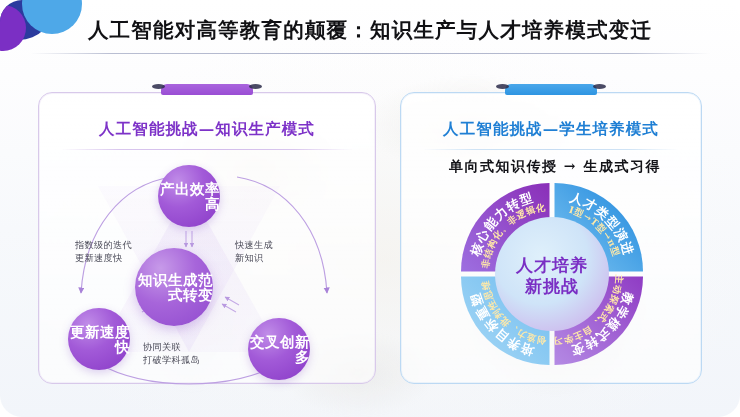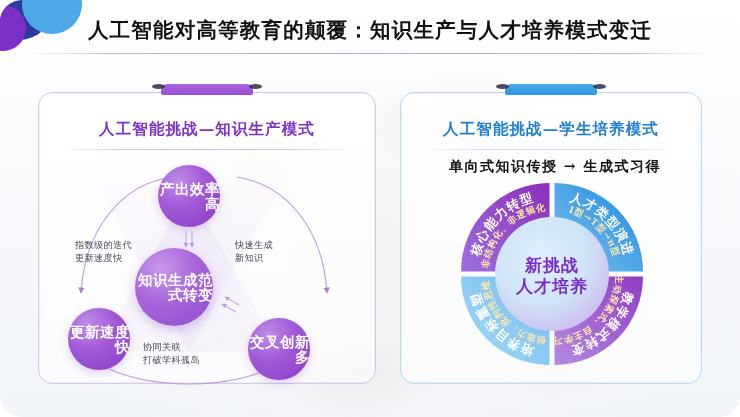--- a/index.html
+++ b/index.html
@@ -300,19 +300,19 @@
           <text class="arc-main">
             <textPath href="#pBL" startOffset="50%" text-anchor="middle" id="tp-bl">培养目标重塑</textPath>
           </text>
           <text class="arc-sub">
             <textPath href="#pBLsub" startOffset="50%" text-anchor="middle" id="tp-bls">创造力、批判性思维</textPath>
           </text>
         </g>
       </svg>
 
       <div class="donut-center-text">
+        <div>人才培养</div>
         <div>新挑战</div>
-        <div>人才培养</div>
       </div>
     </div>
   </div>
 
 </div>
 
 </body></html>

